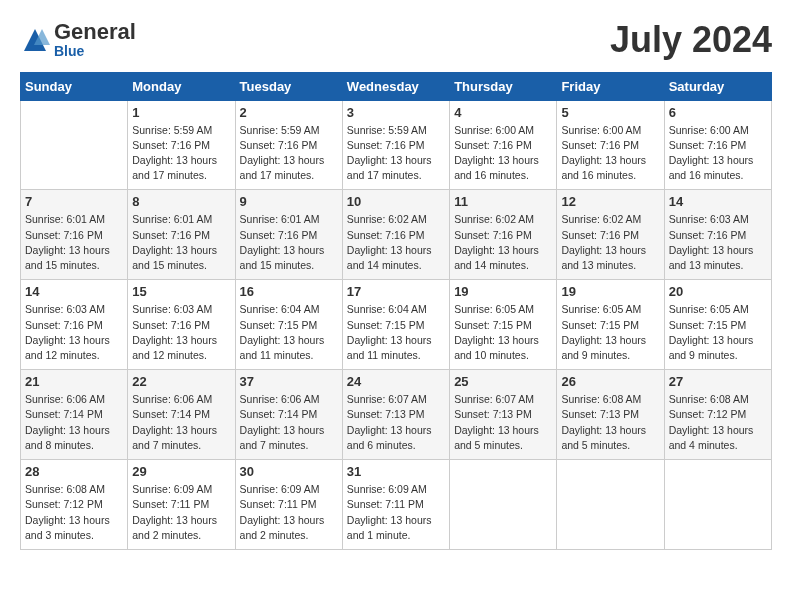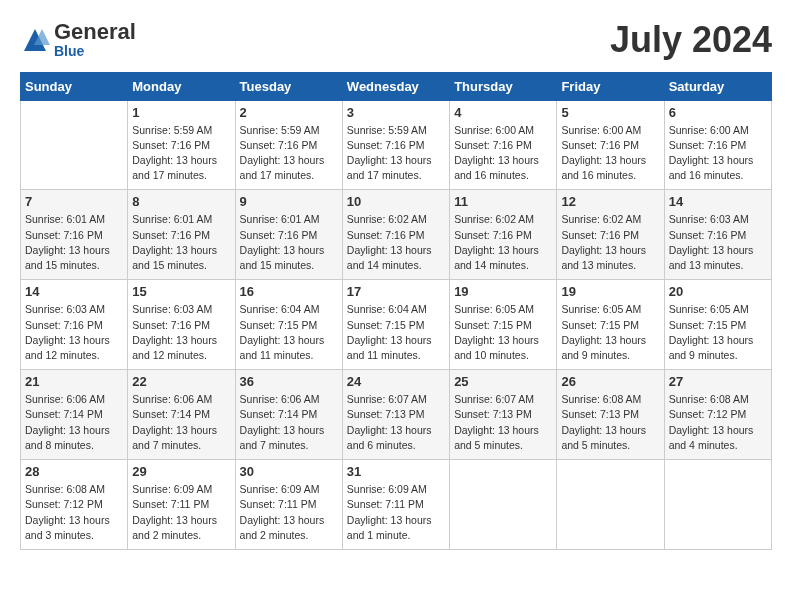--- a/index.html
+++ b/index.html
@@ -220,21 +220,21 @@
       <tr>
         <td>
           <span class="day-number">21</span>
           <div class="day-info">Sunrise: 6:06 AM<br>Sunset: 7:14 PM<br>Daylight: 13 hours<br>and 8 minutes.</div>
         </td>
         <td>
           <span class="day-number">22</span>
           <div class="day-info">Sunrise: 6:06 AM<br>Sunset: 7:14 PM<br>Daylight: 13 hours<br>and 7 minutes.</div>
         </td>
         <td>
-          <span class="day-number">36</span>
+          <span class="day-number">37</span>
           <div class="day-info">Sunrise: 6:06 AM<br>Sunset: 7:14 PM<br>Daylight: 13 hours<br>and 7 minutes.</div>
         </td>
         <td>
           <span class="day-number">24</span>
           <div class="day-info">Sunrise: 6:07 AM<br>Sunset: 7:13 PM<br>Daylight: 13 hours<br>and 6 minutes.</div>
         </td>
         <td>
           <span class="day-number">25</span>
           <div class="day-info">Sunrise: 6:07 AM<br>Sunset: 7:13 PM<br>Daylight: 13 hours<br>and 5 minutes.</div>
         </td>

